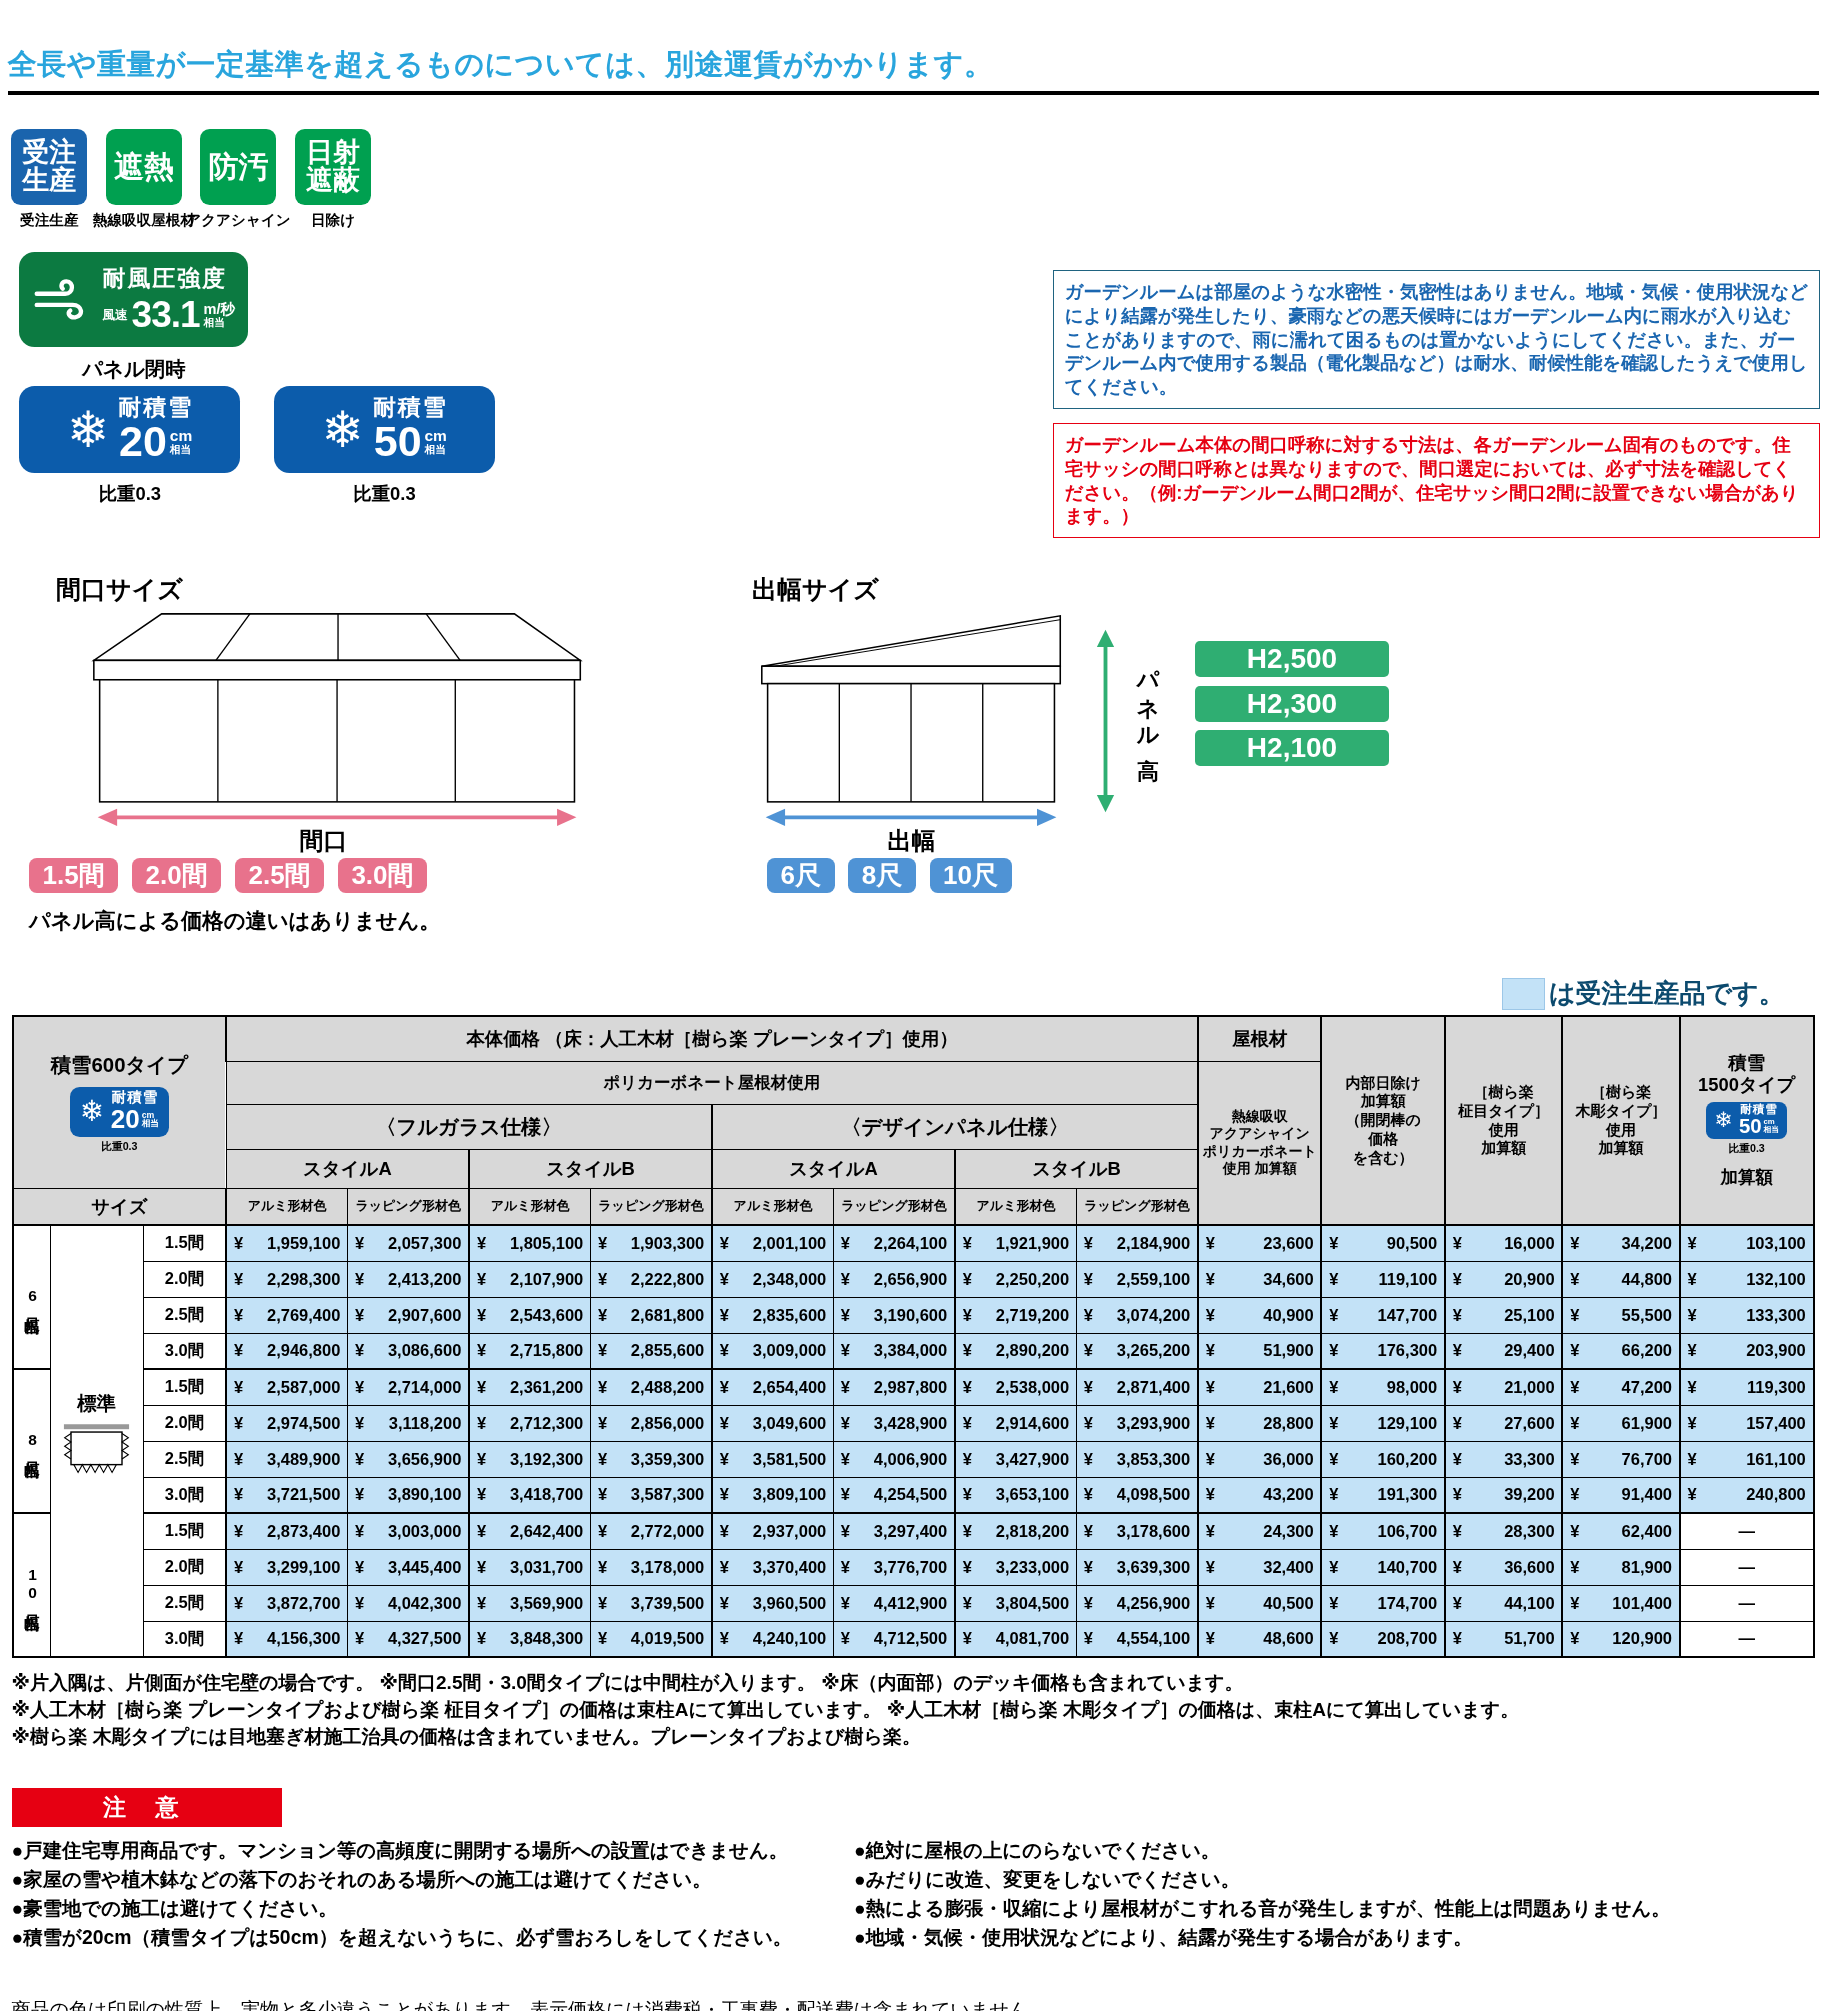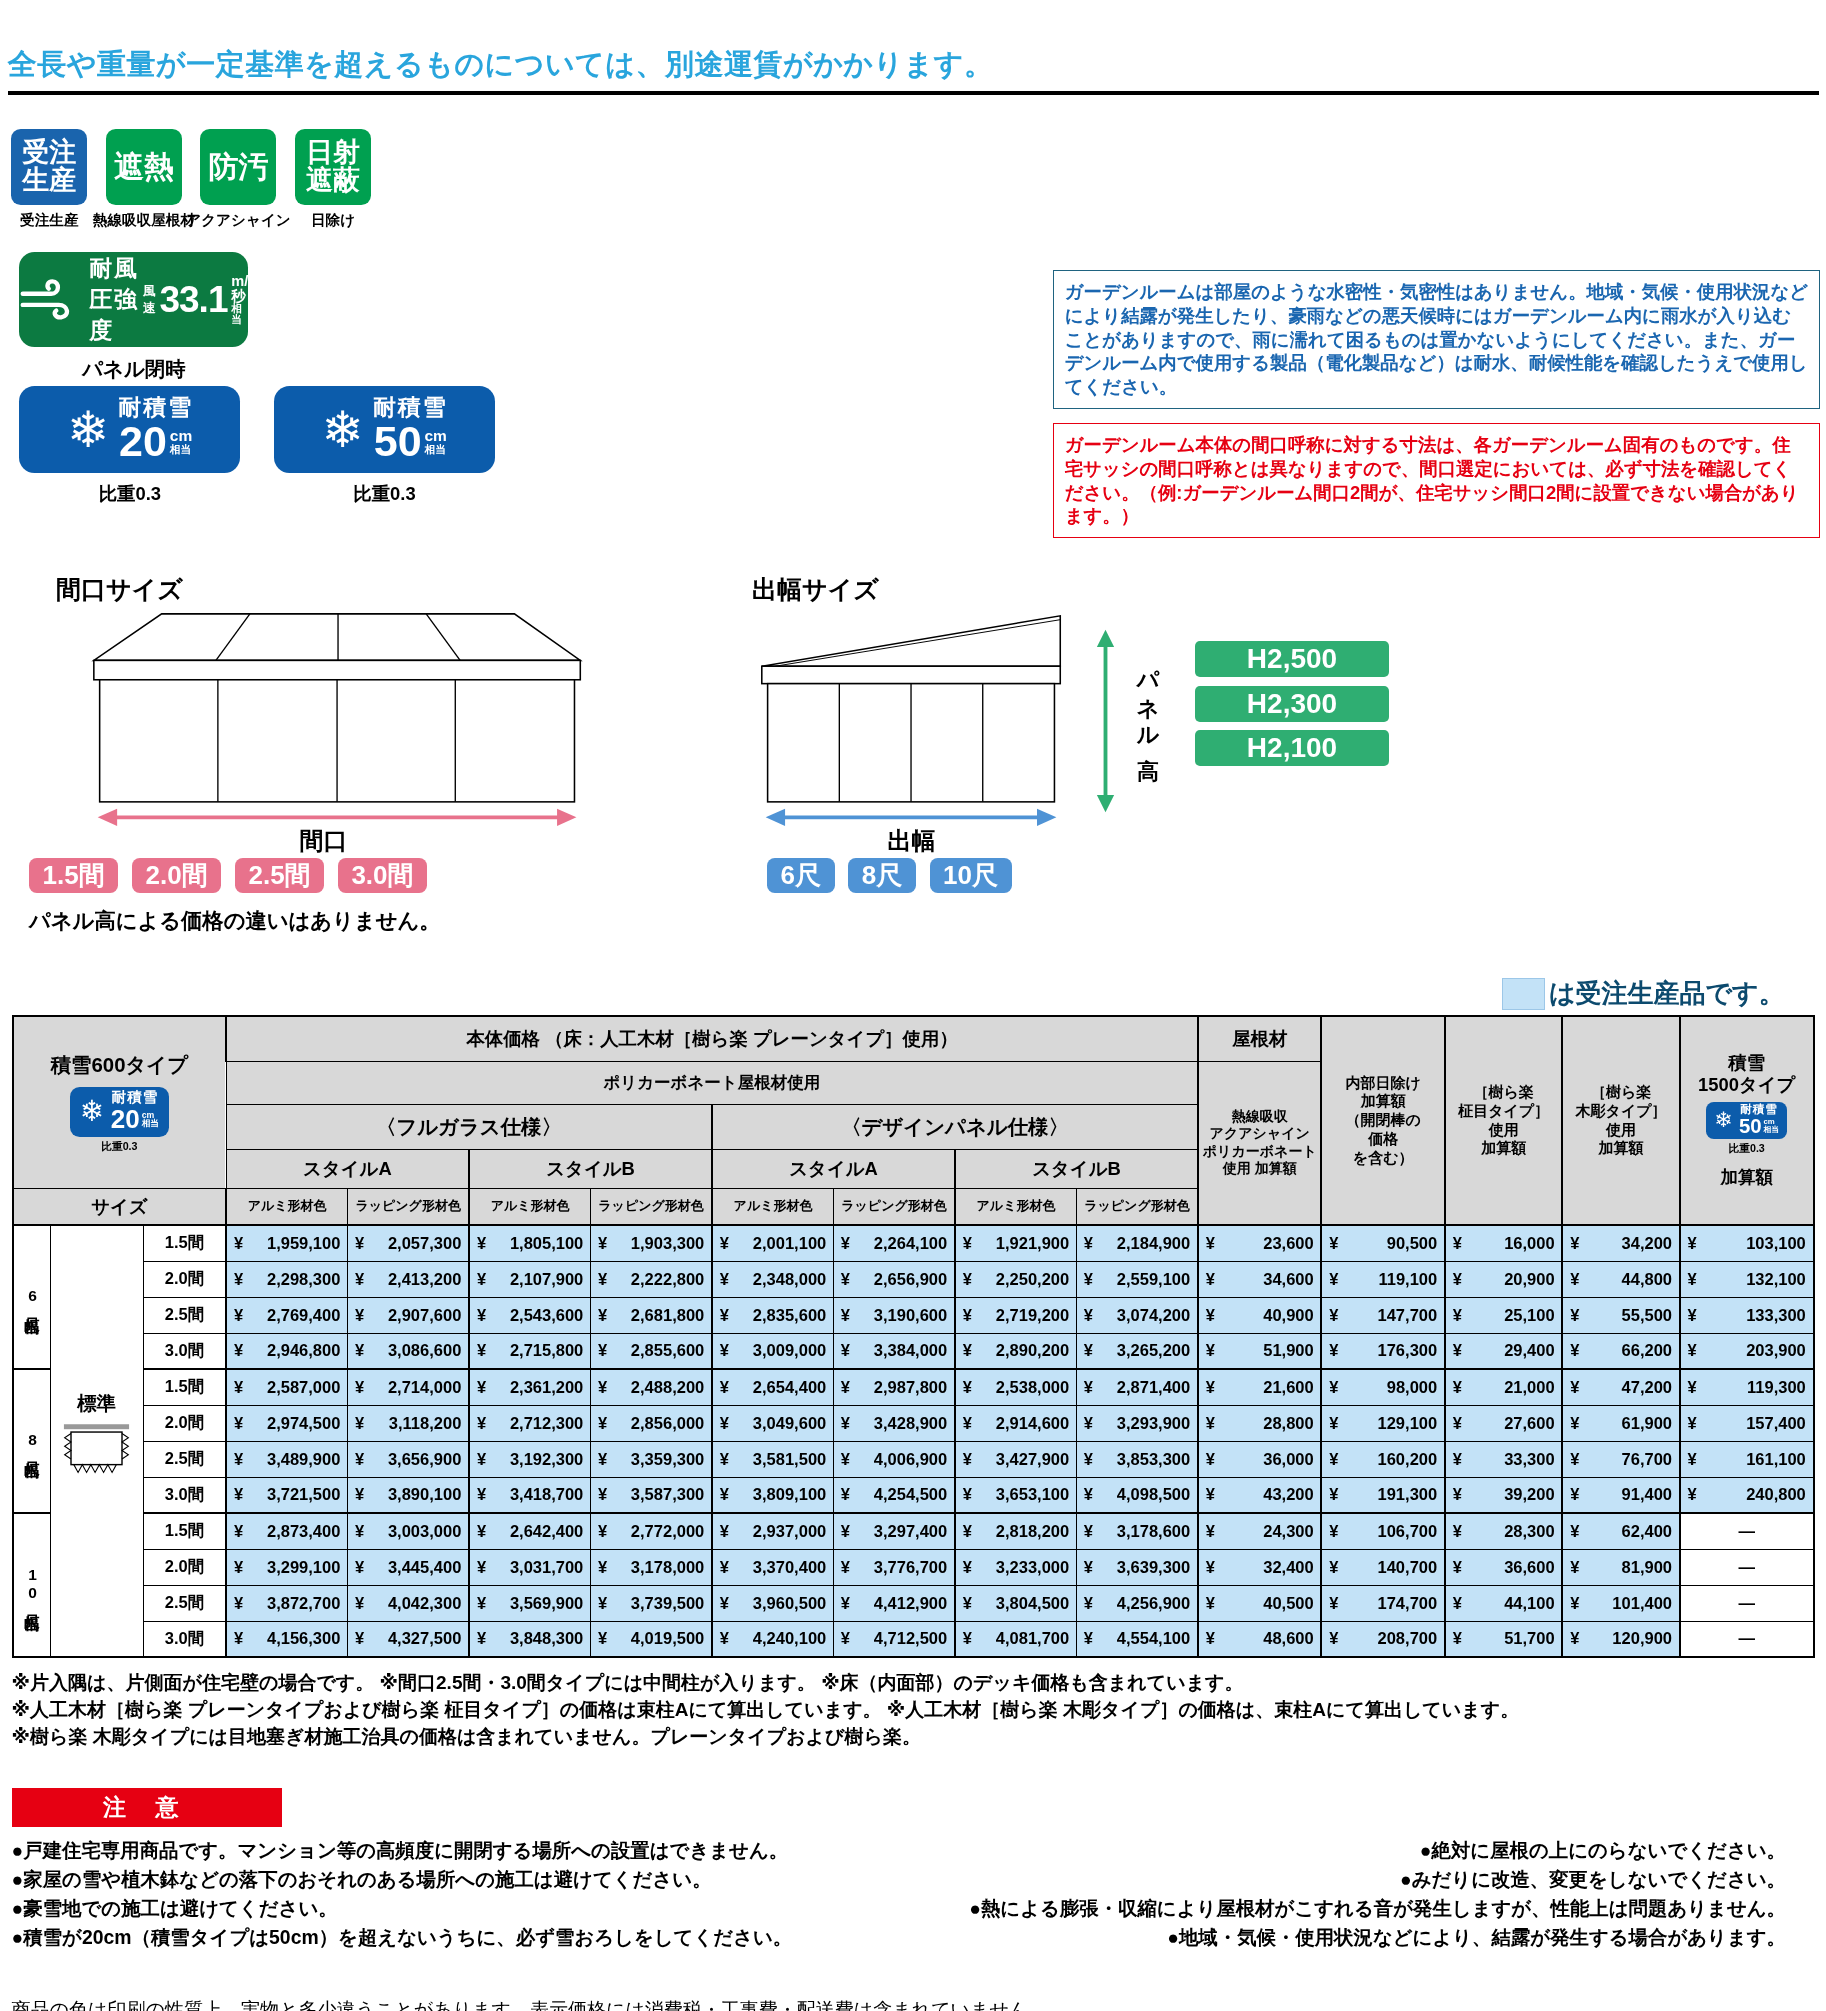--- a/index.html
+++ b/index.html
@@ -14,21 +14,21 @@
   .fbadge{width:76px;height:76px;border-radius:9.7px;display:flex;flex-direction:column;align-items:center;justify-content:center;
           color:#fff;font-weight:700;line-height:1.02;}
   .fbadge.blue{background:#1a64ad;}
   .fbadge.green{background:#00a050;}
   .fbadge .l2{font-size:27px;}
   .fbadge .l1{font-size:30px;}
   .fcap{margin-top:5.8px;font-size:14.6px;font-weight:700;white-space:nowrap;}
   
   .windband{position:absolute;left:19.4px;top:215px;width:229px;height:95px;background:#0c7a41;border-radius:15.5px;
             display:flex;align-items:center;justify-content:center;gap:7.8px;color:#fff;}
-  .windtext{display:flex;flex-direction:row;align-items:center;}
+  .windtext{display:flex;flex-direction:column;align-items:flex-start;}
   .windtitle{font-size:23px;font-weight:700;letter-spacing:1.9px;}
   .windrow{display:flex;align-items:center;gap:3.9px;}
   .windspeed{font-size:12.6px;font-weight:700;}
   .windval{font-size:37px;font-weight:700;letter-spacing:-1px;}
   .windunit{display:flex;flex-direction:column;align-items:flex-start;line-height:1;}
   .windunit .u{font-size:14.6px;font-weight:700;}
   .windunit .e{font-size:10.7px;font-weight:700;}
   .windcap{position:absolute;left:19.4px;top:318px;width:229px;text-align:center;font-size:20.4px;font-weight:700;}
   .snowband{position:absolute;width:221px;height:87px;background:#0c5cab;border-radius:15.5px;
             display:flex;align-items:center;justify-content:center;gap:9.7px;color:#fff;}
@@ -106,21 +106,21 @@
   td.p.dash{background:#fff;}
   .bl2{border-left:2.4px solid #000 !important;}
   .bt2{border-top:2.4px solid #000 !important;}
   
   .fnotes{position:absolute;left:11.6px;top:1632px;font-size:19px;font-weight:700;line-height:27px;}
   .fnotes .red{color:#e60012;}
   .cautionbox{position:absolute;left:11.6px;top:1751px;width:270px;height:39px;background:#e60012;color:#fff;
               display:flex;align-items:center;justify-content:center;font-size:23px;font-weight:700;letter-spacing:11.6px;}
   .blist{position:absolute;top:1799px;font-size:19.4px;font-weight:700;line-height:29px;}
   .blist.left{left:11.6px;width:835px;}
-  .blist.right{left:816px;width:970px;text-align:right;}
+  .blist.right{left:854px;width:970px;}
   .bottomnote{position:absolute;left:11.6px;top:1960px;font-size:19px;font-weight:400;}
 </style>
 </head>
 <body>
 
 <div class="page">
 
   <div class="top-title">全長や重量が一定基準を超えるものについては、別途運賃がかかります。</div>
   <div class="top-rule"></div>
 

